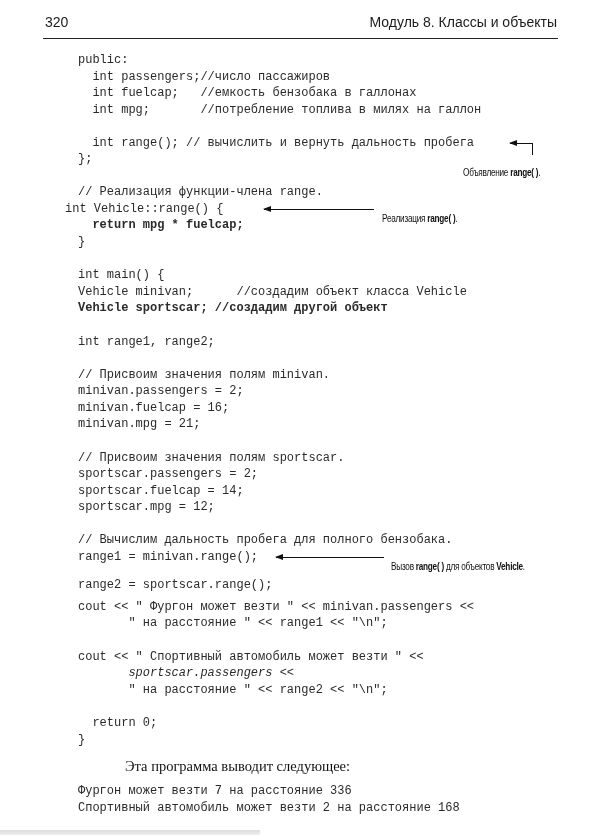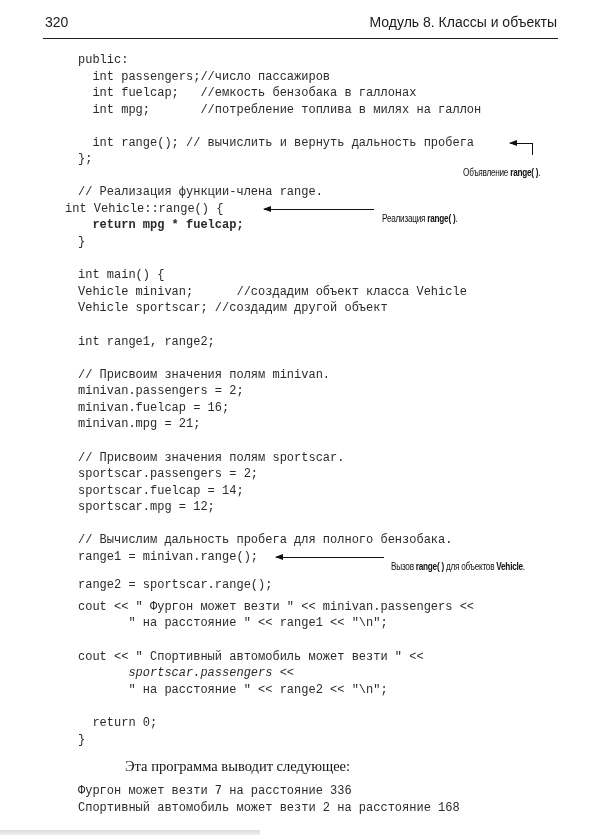--- a/index.html
+++ b/index.html
@@ -28,21 +28,21 @@
     <div class="ln" style="top: 85px; left: 78px;">  int fuelcap;   //емкость бензобака в галлонах</div>
     <div class="ln" style="top: 102px; left: 78px;">  int mpg;       //потребление топлива в милях на галлон</div>
     <div class="ln" style="top: 135px; left: 78px;">  int range(); // вычислить и вернуть дальность пробега</div>
     <div class="ln" style="top: 151px; left: 78px;">};</div>
     <div class="ln" style="top: 184px; left: 78px;">// Реализация функции-члена range.</div>
     <div class="ln" style="top: 201px; left: 65px;">int Vehicle::range() {</div>
     <div class="ln" style="top: 217px; left: 78px; font-weight: bold;">  return mpg * fuelcap;</div>
     <div class="ln" style="top: 234px; left: 78px;">}</div>
     <div class="ln" style="top: 267px; left: 78px;">int main() {</div>
     <div class="ln" style="top: 284px; left: 78px;">Vehicle minivan;      //создадим объект класса Vehicle</div>
-    <div class="ln" style="top: 300px; left: 78px;">Vehicle sportscar; //создадим другой объект</div>
+    <div class="ln" style="top: 300px; left: 78px; font-weight: bold;">Vehicle sportscar; //создадим другой объект</div>
     <div class="ln" style="top: 334px; left: 78px;">int range1, range2;</div>
     <div class="ln" style="top: 367px; left: 78px;">// Присвоим значения полям minivan.</div>
     <div class="ln" style="top: 383px; left: 78px;">minivan.passengers = 2;</div>
     <div class="ln" style="top: 400px; left: 78px;">minivan.fuelcap = 16;</div>
     <div class="ln" style="top: 416px; left: 78px;">minivan.mpg = 21;</div>
     <div class="ln" style="top: 450px; left: 78px;">// Присвоим значения полям sportscar.</div>
     <div class="ln" style="top: 466px; left: 78px;">sportscar.passengers = 2;</div>
     <div class="ln" style="top: 483px; left: 78px;">sportscar.fuelcap = 14;</div>
     <div class="ln" style="top: 499px; left: 78px;">sportscar.mpg = 12;</div>
     <div class="ln" style="top: 532px; left: 78px;">// Вычислим дальность пробега для полного бензобака.</div>

